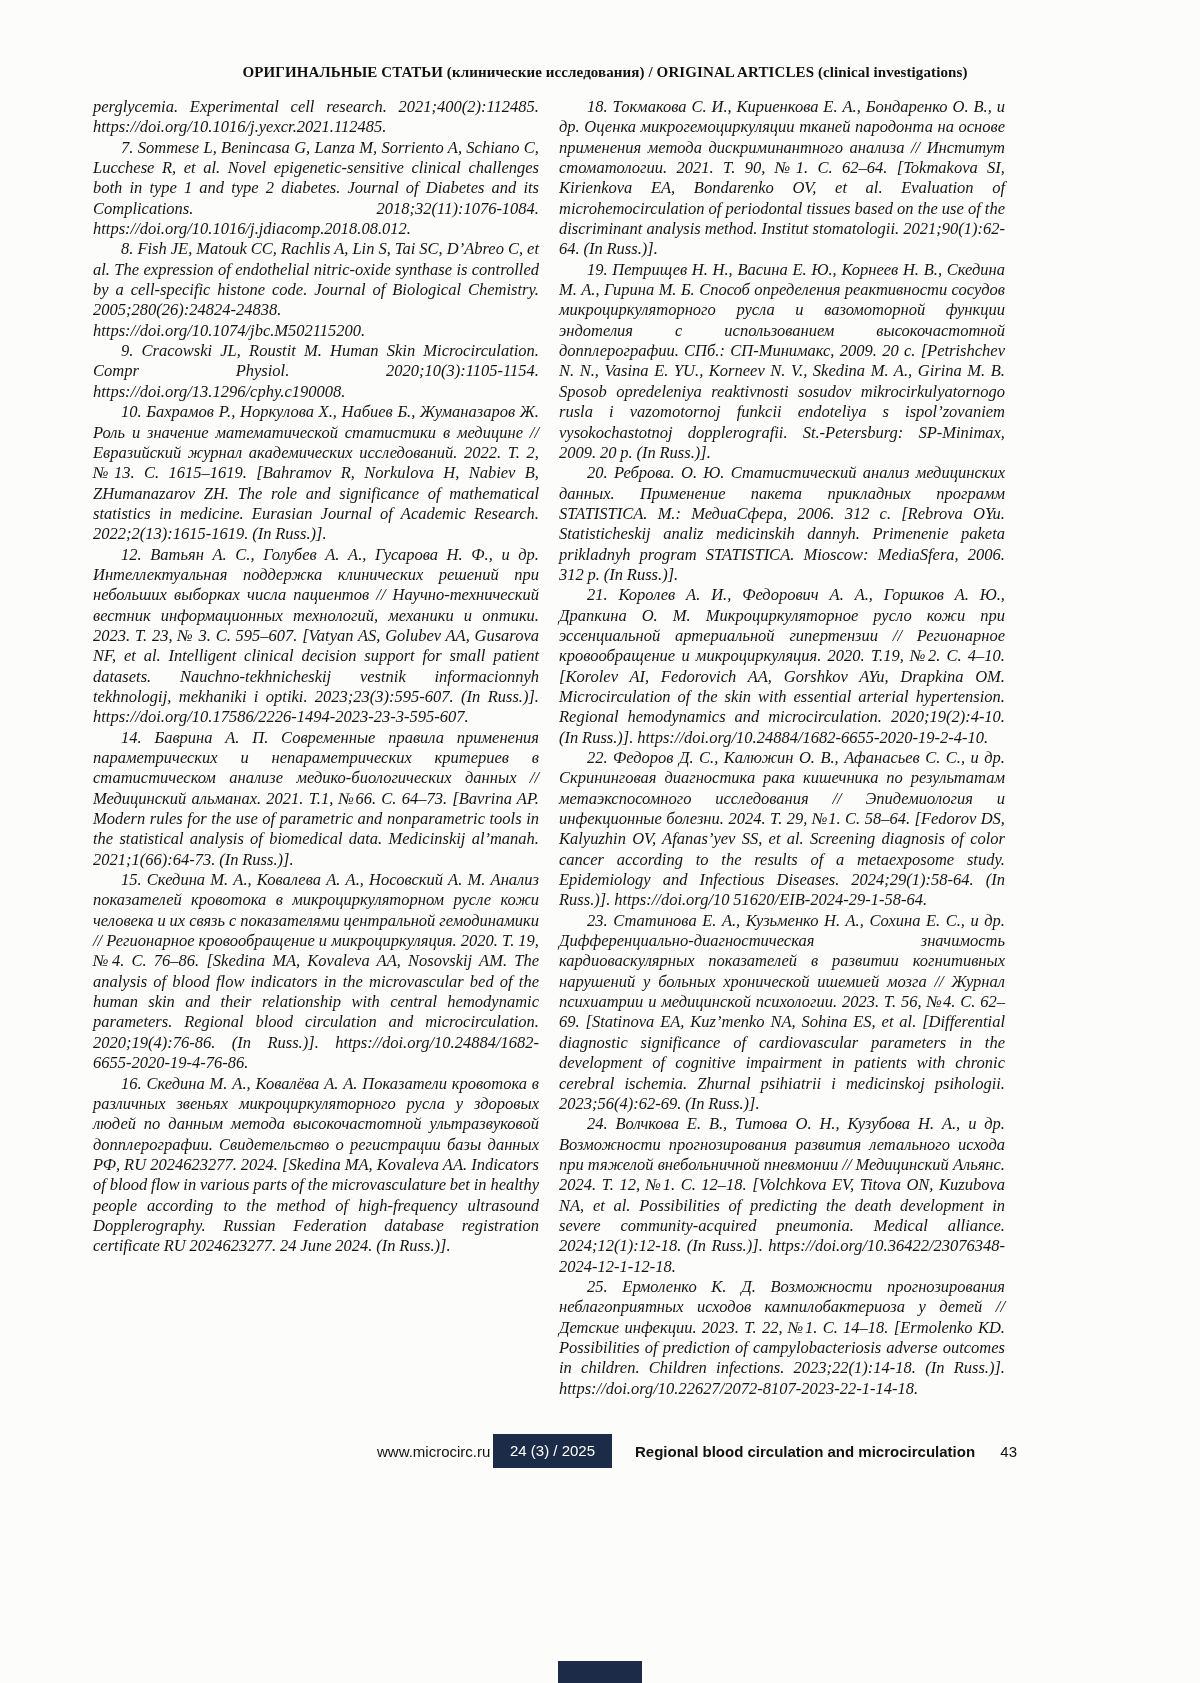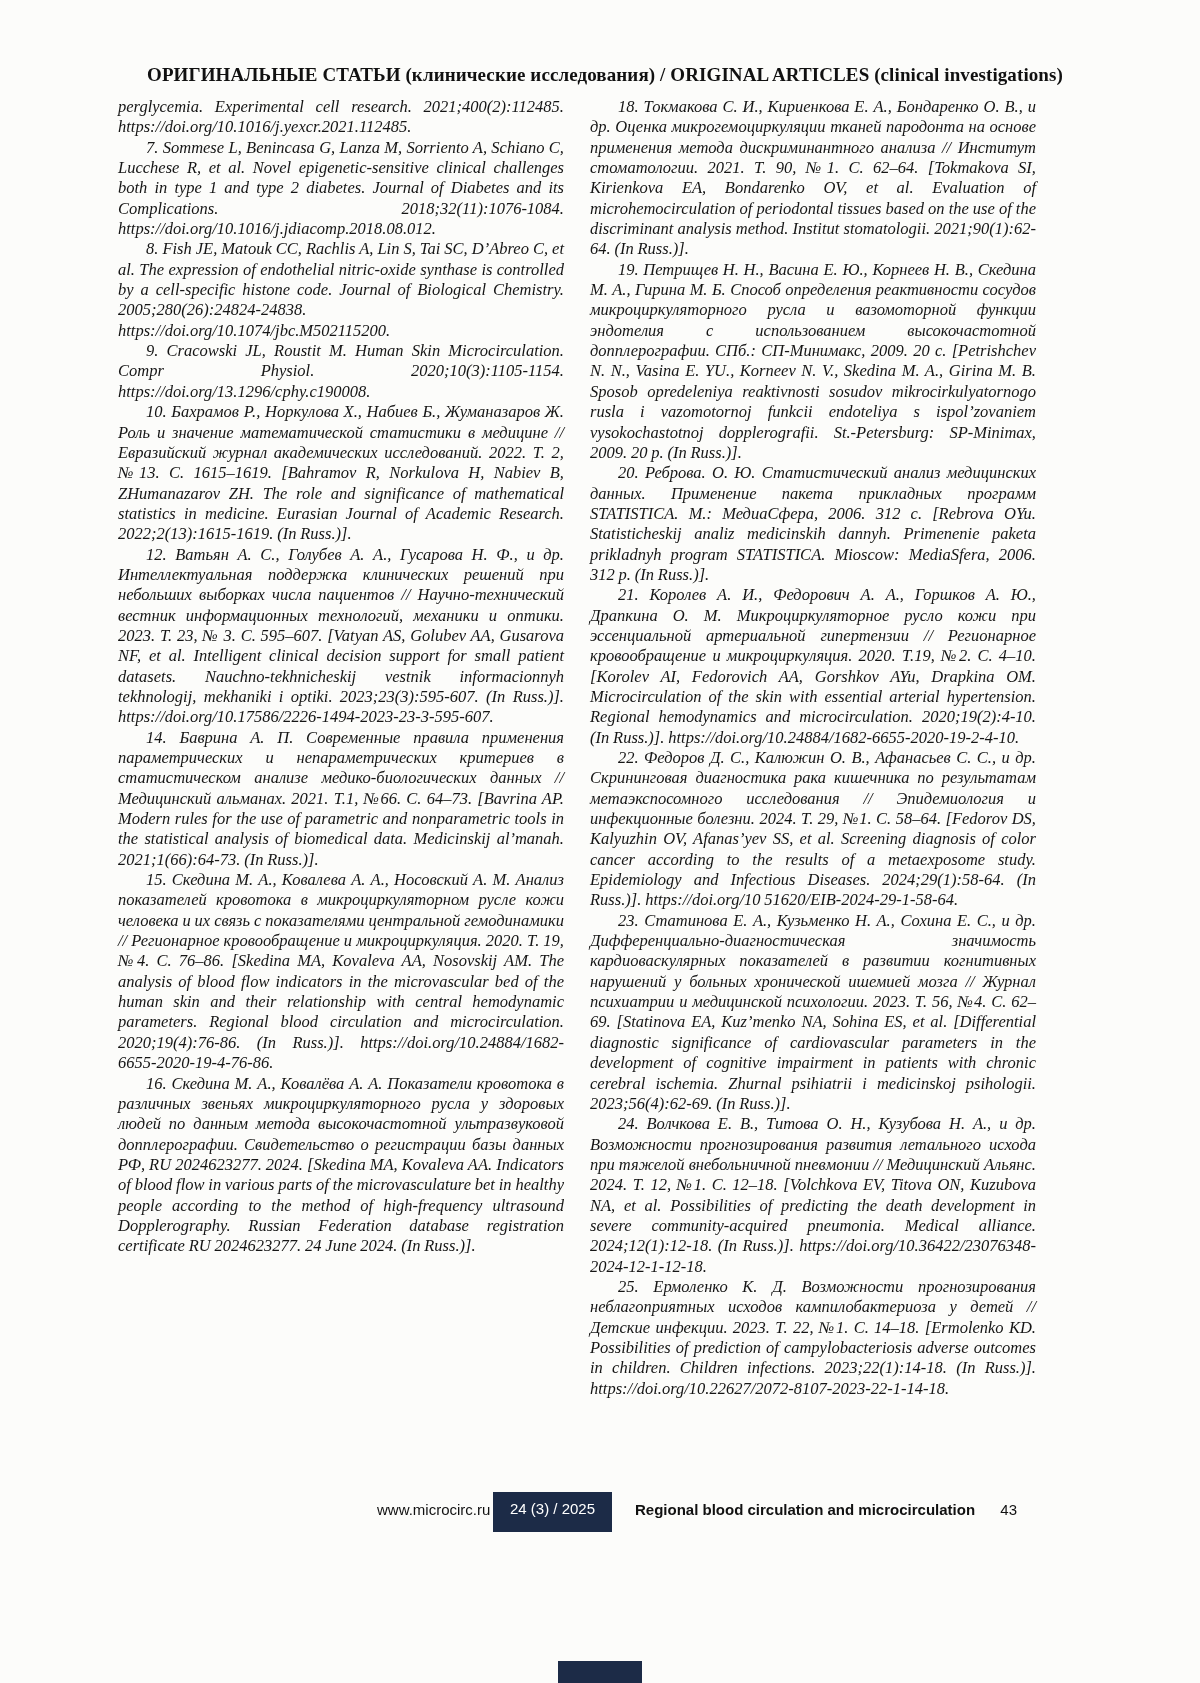--- a/index.html
+++ b/index.html
@@ -14,60 +14,60 @@
     font-family: "Liberation Serif", serif;
     overflow: hidden;
   }
   .running-head {
     position: absolute;
     top: 64px;
     left: 100px;
     width: 1010px;
     text-align: center;
     font-weight: bold;
-    font-size: 19px;
+    font-size: 15px;
     letter-spacing: 0.1px;
     color: #111;
   }
   .columns {
     position: absolute;
     top: 97px;
-    left: 118px;
+    left: 93px;
     width: 918px;
     display: flex;
-    gap: 26px;
+    gap: 20px;
   }
   .col { width: 446px; }
   .col p {
     margin: 0;
     font-style: italic;
     font-size: 16.5px;
     line-height: 20.35px;
     text-align: justify;
     text-indent: 28px;
     word-spacing: -0.3px;
     hyphens: auto;
   }
   .col p.noindent { text-indent: 0; }
   .footer {
     position: absolute;
-    top: 1492px;
+    top: 1434px;
     left: 105px;
     width: 918px;
     height: 34px;
     font-family: "Liberation Sans", sans-serif;
     font-size: 15px;
     color: #111;
   }
   .footer .site { position: absolute; left: 272px; top: 9px; }
   .footer .issue-box {
     position: absolute;
     left: 388px;
     top: 0;
-    padding: 8px 17px 15px 17px;
+    padding: 8px 17px 9px 17px;
     color: #ffffff;
     background: #1c2b47;
     font-size: 15px;
   }
   .footer .journal { position: absolute; left: 530px; top: 9px; font-weight: bold; }
   .footer .pagenum { position: absolute; right: 6px; top: 9px; }
   .bottom-tab {
     position: absolute;
     left: 558px;
     bottom: 0;

